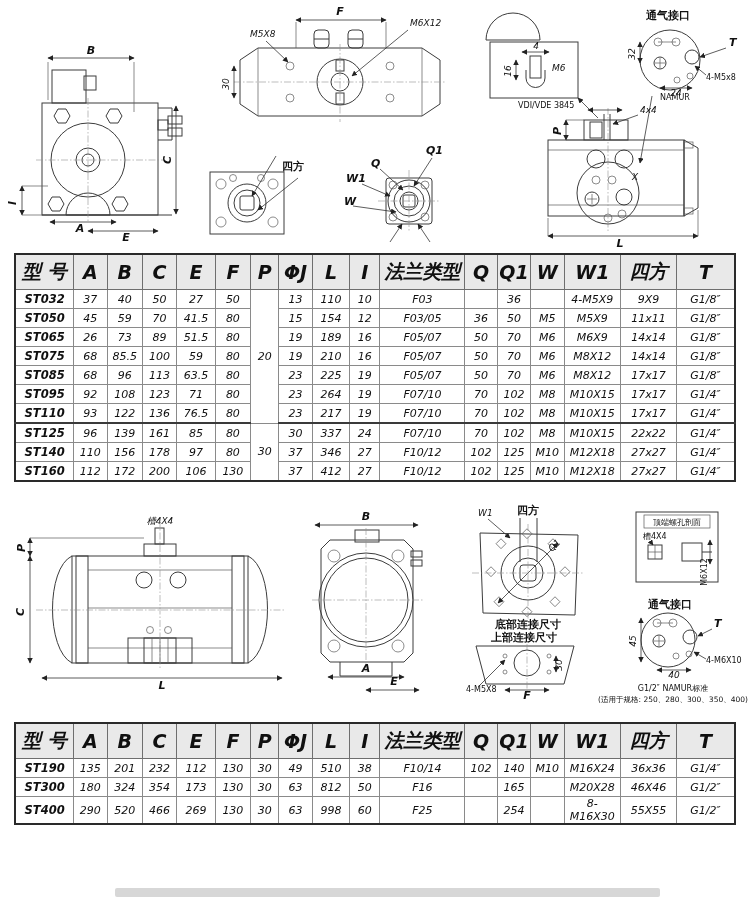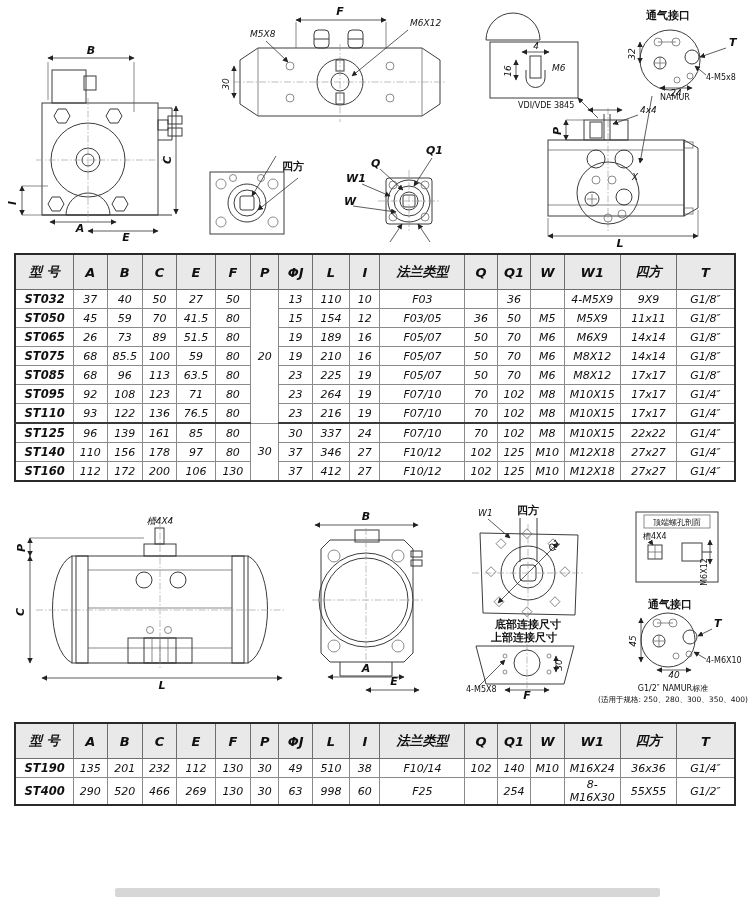--- a/index.html
+++ b/index.html
@@ -1,21 +1,21 @@
 <!DOCTYPE html>
 <html><head>
 <meta charset="utf-8">
 <style>
   html,body{margin:0;padding:0;background:#fff;}
   body{width:750px;height:899px;position:relative;font-family:"DejaVu Sans",sans-serif;overflow:hidden;}
   .abs{position:absolute;}
   
   table.spec{border-collapse:collapse;table-layout:fixed;width:722px;background:#fff;
     font-style:italic;color:#101010;border:2px solid #2a2a2a;}
-  table.spec th{background:#e9e9e9;border:1px solid #6e6e6e;font-size:13px;font-weight:bold;
+  table.spec th{background:#e9e9e9;border:1px solid #6e6e6e;font-size:19px;font-weight:bold;
     height:34px;padding:0;text-align:center;}
   table.spec td{border:1px solid #8a8a8a;height:18px;padding:0;text-align:center;font-size:11px;}
   table.spec td.model{font-weight:bold;font-size:11.5px;}
   #table1 tbody tr:nth-child(7) td{border-bottom:2px solid #3a3a3a;}
   
   .ln{fill:none;stroke:#3c3c3c;stroke-width:1;}
   .lt{fill:none;stroke:#5a5a5a;stroke-width:0.7;}
   .dimline{fill:none;stroke:#333;stroke-width:0.8;}
   .cl{fill:none;stroke:#909090;stroke-width:0.6;stroke-dasharray:7 2 1.5 2;}
   text{fill:#111;}
@@ -385,21 +385,21 @@
           <td>G1/4″</td>
         </tr>
         <tr>
           <td class="model">ST110</td>
           <td>93</td>
           <td>122</td>
           <td>136</td>
           <td>76.5</td>
           <td>80</td>
           <td>23</td>
-          <td>216</td>
+          <td>217</td>
           <td>19</td>
           <td>F07/10</td>
           <td>70</td>
           <td>102</td>
           <td>M8</td>
           <td>M10X15</td>
           <td>17x17</td>
           <td>G1/4″</td>
         </tr>
         <tr>
@@ -657,20 +657,39 @@
           <td>38</td>
           <td>F10/14</td>
           <td>102</td>
           <td>140</td>
           <td>M10</td>
           <td>M16X24</td>
           <td>36x36</td>
           <td>G1/4″</td>
         </tr>
         <tr>
+          <td class="model">ST300</td>
+          <td>180</td>
+          <td>324</td>
+          <td>354</td>
+          <td>173</td>
+          <td>130</td>
+          <td>30</td>
+          <td>63</td>
+          <td>812</td>
+          <td>50</td>
+          <td>F16</td>
+          <td></td>
+          <td>165</td>
+          <td></td>
+          <td>M20X28</td>
+          <td>46X46</td>
+          <td>G1/2″</td>
+        </tr>
+        <tr>
           <td class="model">ST400</td>
           <td>290</td>
           <td>520</td>
           <td>466</td>
           <td>269</td>
           <td>130</td>
           <td>30</td>
           <td>63</td>
           <td>998</td>
           <td>60</td>

